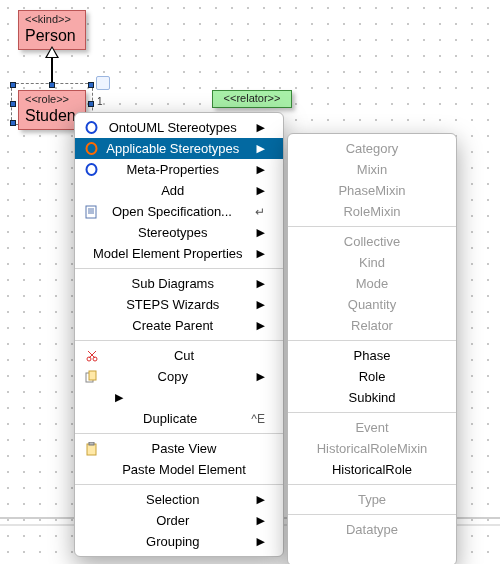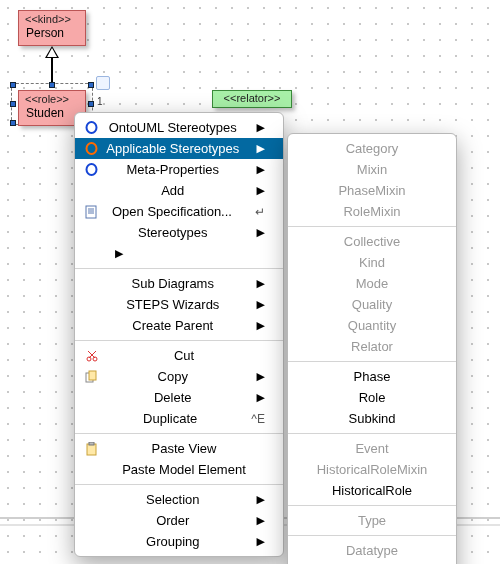--- a/index.html
+++ b/index.html
@@ -28,21 +28,21 @@
     border:1px solid #7a2b2b;
     box-shadow: 3px 3px 4px rgba(0,0,0,0.25);
     font-size:11px;
     text-align:center;
     padding:2px 20px 4px 6px;
     line-height:1.2;
   }
   .umlbox.pink { background:#f7a9a9; border-color:#b55; }
   .umlbox.green { background:#a8f0a8; border-color:#3a8a3a; }
   .umlbox .stereo { font-size:11px; color:#222; }
-  .umlbox .name { font-size:12px; }
+  .umlbox .name { font-size:16px; }
   .sel { outline:1px dashed #777; outline-offset:2px; position:absolute; }
   .handle { position:absolute; width:6px; height:6px; background:#2a67c9; border:1px solid #123; }
 
   
   .genline { position:absolute; width:2px; background:#000; }
   .genhead { position:absolute; width:0; height:0; border-left:7px solid transparent; border-right:7px solid transparent; border-bottom:12px solid #000; }
   .genhead::after{ content:""; position:absolute; left:-5px; top:2px; width:0;height:0;border-left:5px solid transparent;border-right:5px solid transparent;border-bottom:9px solid #fff;}
 
   .medlabel { position:absolute; font-size:11px; color:#333; }
 
@@ -172,20 +172,21 @@
   </div>
 
   <div class="item">
     <span class="iconcell"></span>
     <span class="label">Stereotypes</span>
     <span class="arrow">▶</span>
   </div>
 
   <div class="item">
     <span class="iconcell"></span>
+    <span class="label">Model Element Properties</span>
     <span class="arrow">▶</span>
   </div>
 
   <div class="sep"></div>
 
   <div class="item">
     <span class="iconcell"></span>
     <span class="label">Sub Diagrams</span>
     <span class="arrow">▶</span>
   </div>
@@ -218,21 +219,20 @@
       <svg width="13" height="13">
           <rect x="1" y="3" width="7" height="9" fill="#fff" stroke="#888"></rect>
           <rect x="4" y="1" width="7" height="9" fill="#ffe9a8" stroke="#c9a23a"></rect>
         </svg>
     </span>
     <span class="label">Copy</span>
     <span class="arrow">▶</span>
   </div>
   <div class="item">
     <span class="iconcell"></span>
-    <span class="label">Delete</span>
     <span class="arrow">▶</span>
   </div>
   <div class="item">
     <span class="iconcell"></span>
     <span class="label">Duplicate</span>
     <span class="shortcut">^E</span>
   </div>
 
   <div class="sep"></div>
 
@@ -287,23 +287,20 @@
   <div class="item disabled">
       <span class="label">Collective</span>
     </div>
   <div class="item disabled">
       <span class="label">Kind</span>
     </div>
   <div class="item disabled">
       <span class="label">Mode</span>
     </div>
   <div class="item disabled">
-      <span class="label">Quality</span>
-    </div>
-  <div class="item disabled">
       <span class="label">Quantity</span>
     </div>
   <div class="item disabled">
       <span class="label">Relator</span>
     </div>
   <div class="sep"></div>
   <div class="item">
       <span class="label">Phase</span>
     </div>
   <div class="item">

